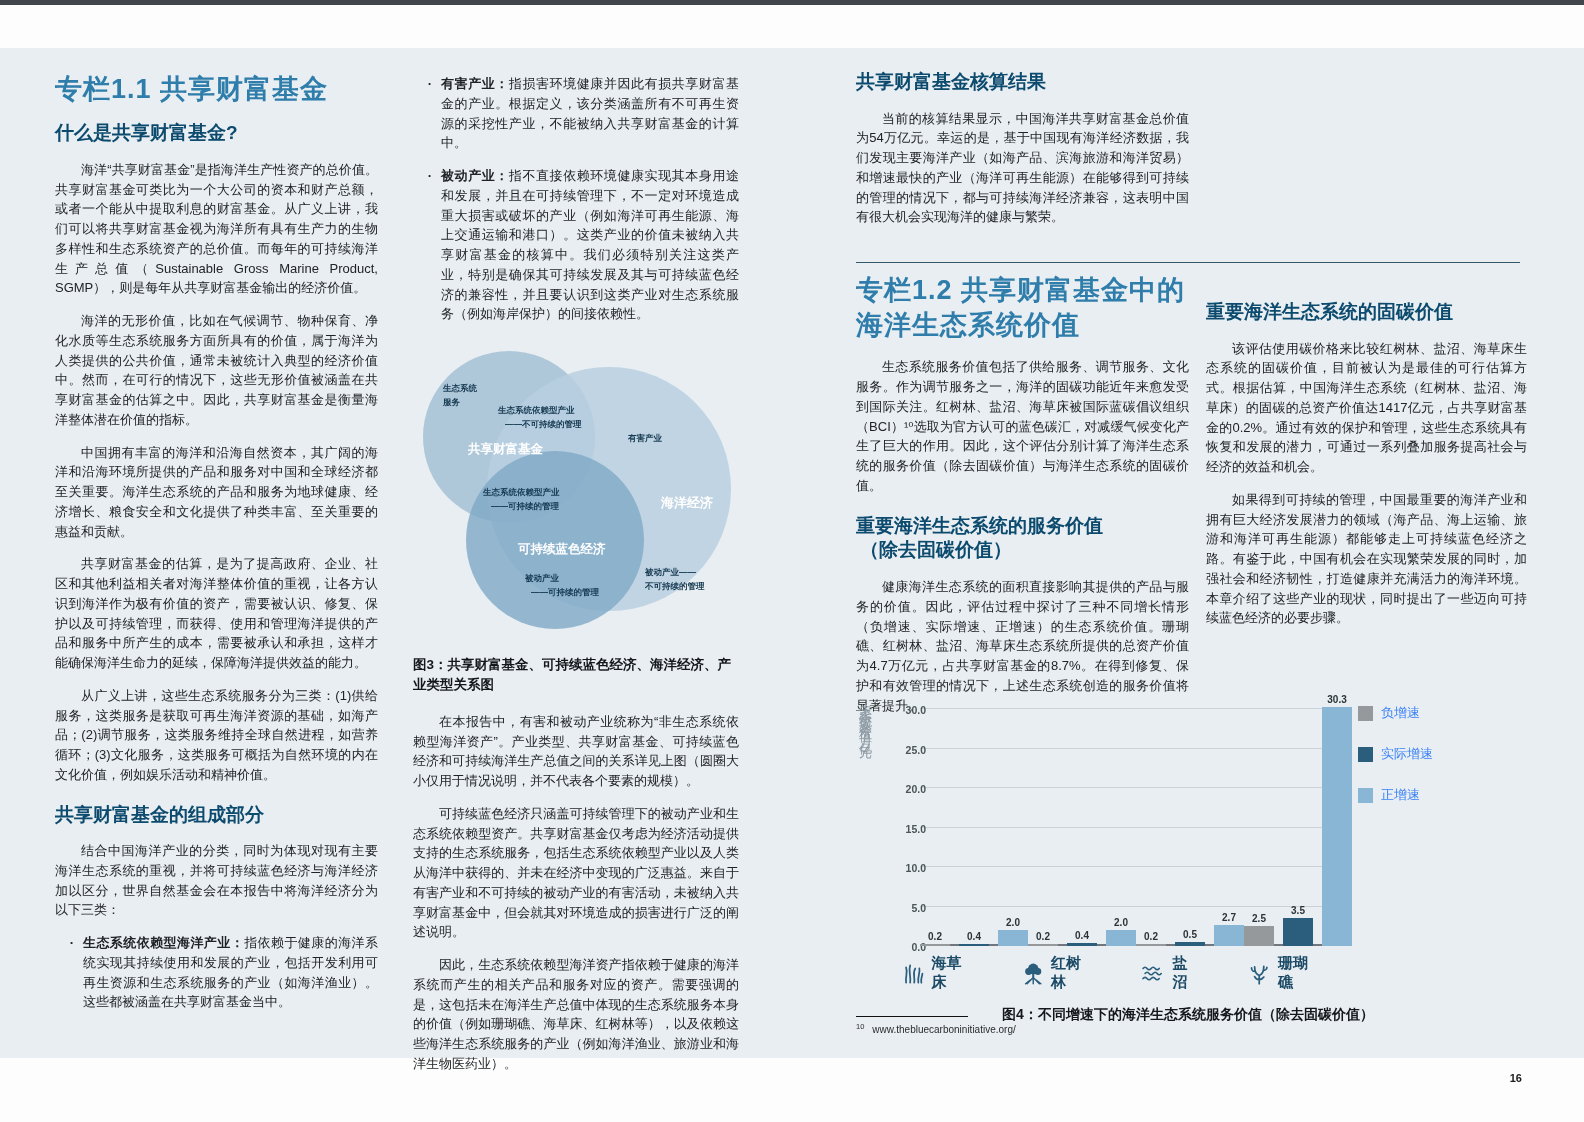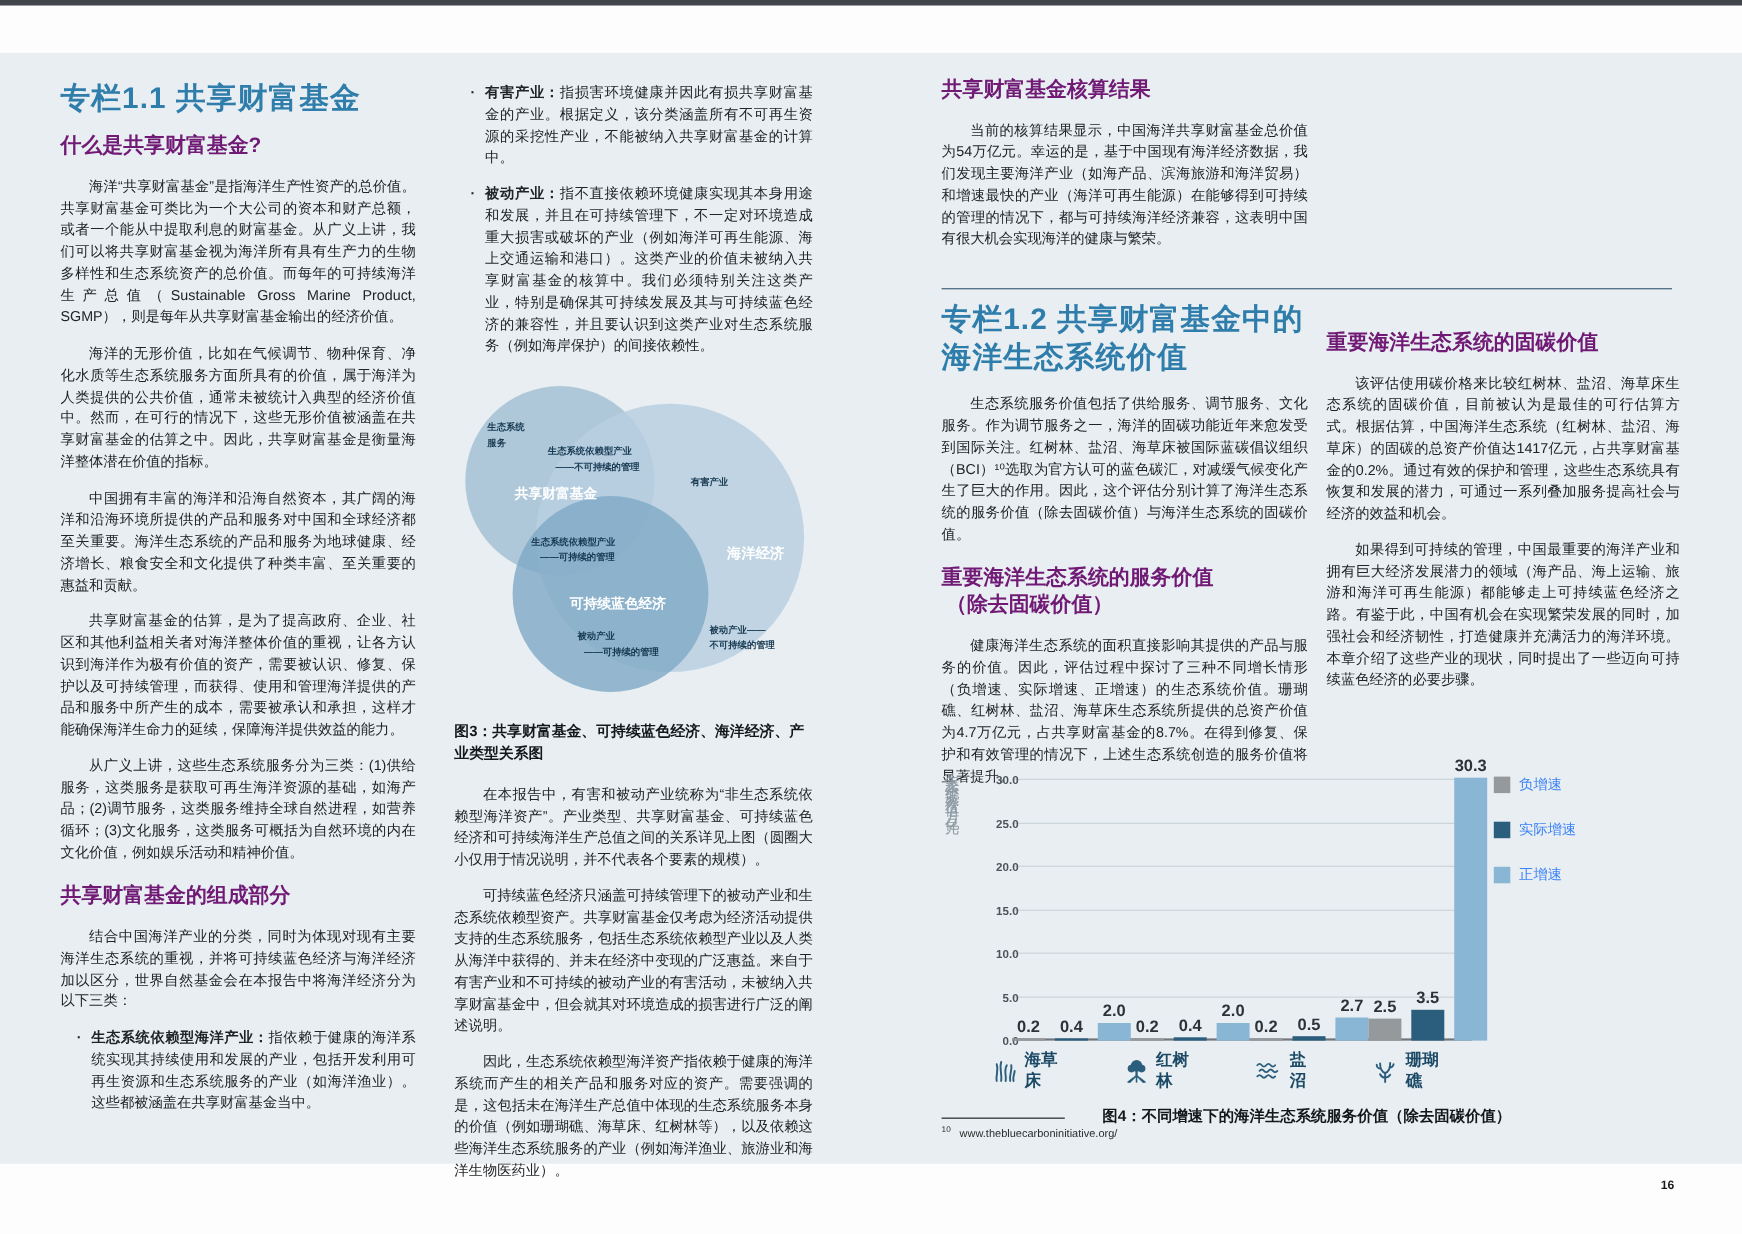--- a/index.html
+++ b/index.html
@@ -10,21 +10,21 @@
   .band { position:absolute; left:0; top:48px; width:1584px; height:1010px; background:#e8eef2; }
 
   .col { position:absolute; color:#212426; font-size:13px; line-height:1.52; text-align:justify; }
   .col p { text-indent:2em; margin-bottom:13px; }
   #col1 { left:55px;  top:72px;  width:323px; }
   #col2 { left:413px; top:72px;  width:326px; }
   #col3 { left:856px; top:70px;  width:333px; }
   #col4 { left:1206px;top:300px; width:321px; }
 
   .box-title { font-size:27px; font-weight:bold; color:#2f7dab; letter-spacing:1px; margin-bottom:14px; text-indent:0; line-height:1.3; }
-  .sub-head  { font-size:19px; font-weight:bold; color:#701a75; margin:18px 0 14px 0; text-indent:0; line-height:1.3; }
+  .sub-head  { font-size:19px; font-weight:bold; color:#0c4a6e; margin:18px 0 14px 0; text-indent:0; line-height:1.3; }
   .sub-head.first { margin-top:0; }
   .indent2 { padding-left:4px; }
 
   .bullets { margin:2px 0 0 6px; }
   .bullet { display:flex; margin-bottom:13px; }
   .bullet .dot { width:22px; flex:0 0 22px; text-align:center; font-weight:bold; }
   .bullet .btxt { flex:1; text-align:justify; }
   .bullet .btxt b { font-weight:bold; }
 
   .venn-wrap { margin:6px 0 4px 0; }
@@ -40,21 +40,21 @@
   #fig4 { position:absolute; left:856px; top:676px; width:664px; }
   .chart-flex { display:flex; align-items:flex-start; }
   .ylabel { writing-mode:vertical-rl; color:#8d9aa3; font-size:13px; letter-spacing:4px; height:250px; margin-top:16px; }
   .plot { position:relative; width:418px; height:256px; margin-left:46px; margin-top:14px; }
   .gridline { position:absolute; left:0; width:100%; height:1px; background:#c9d2d8; }
   .gridline.baseline { height:2px; background:#70767b; z-index:2; }
   .ytick { position:absolute; left:-42px; width:48px; text-align:right; font-size:10.5px; font-weight:bold; color:#4b5459; }
   .groups { position:absolute; left:0; bottom:0; width:100%; display:flex; justify-content:space-around; align-items:flex-end; z-index:3; }
   .group { display:flex; align-items:flex-end; gap:9px; }
   .barwrap { display:flex; flex-direction:column; align-items:center; }
-  .barval { font-size:15px; font-weight:bold; color:#2b3338; margin-bottom:2px; }
+  .barval { font-size:10px; font-weight:bold; color:#2b3338; margin-bottom:2px; }
   .bar { width:30px; }
   .xlabels { display:flex; justify-content:space-around; width:418px; margin-left:46px; margin-top:8px;gap:48px; }
   .xcell { display:flex; align-items:center; gap:7px; font-size:15px; font-weight:bold; color:#1c4a66; }
   .legend { margin-left:20px; padding-top:28px; display:flex; flex-direction:column; gap:23px; }
   .legend-row { display:flex; align-items:center; gap:8px; }
   .swatch { width:15px; height:15px; display:inline-block; }
   .legend-label { font-size:13px; color:#3b82f6; }
   .fig4-caption { text-align:center; font-size:14px; font-weight:bold; color:#15181a; margin-top:14px; }
 
   .footnote { position:absolute; left:856px; top:1016px; font-size:10px; color:#2b2b2b; }

